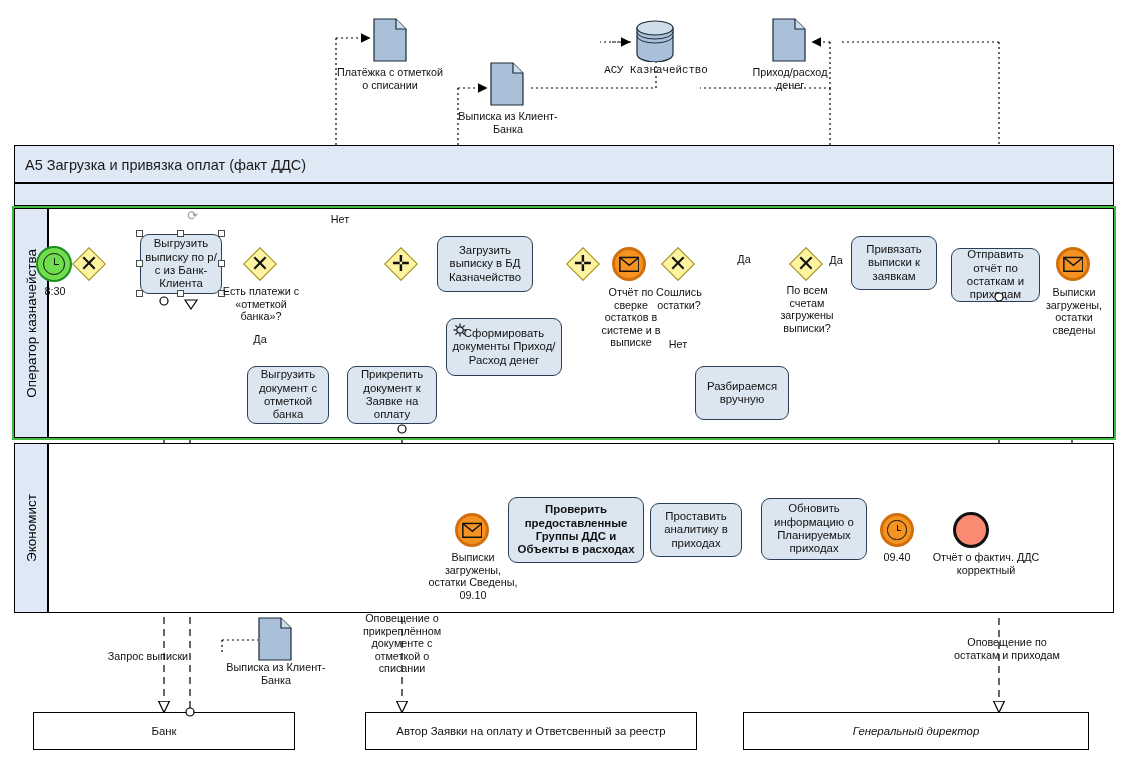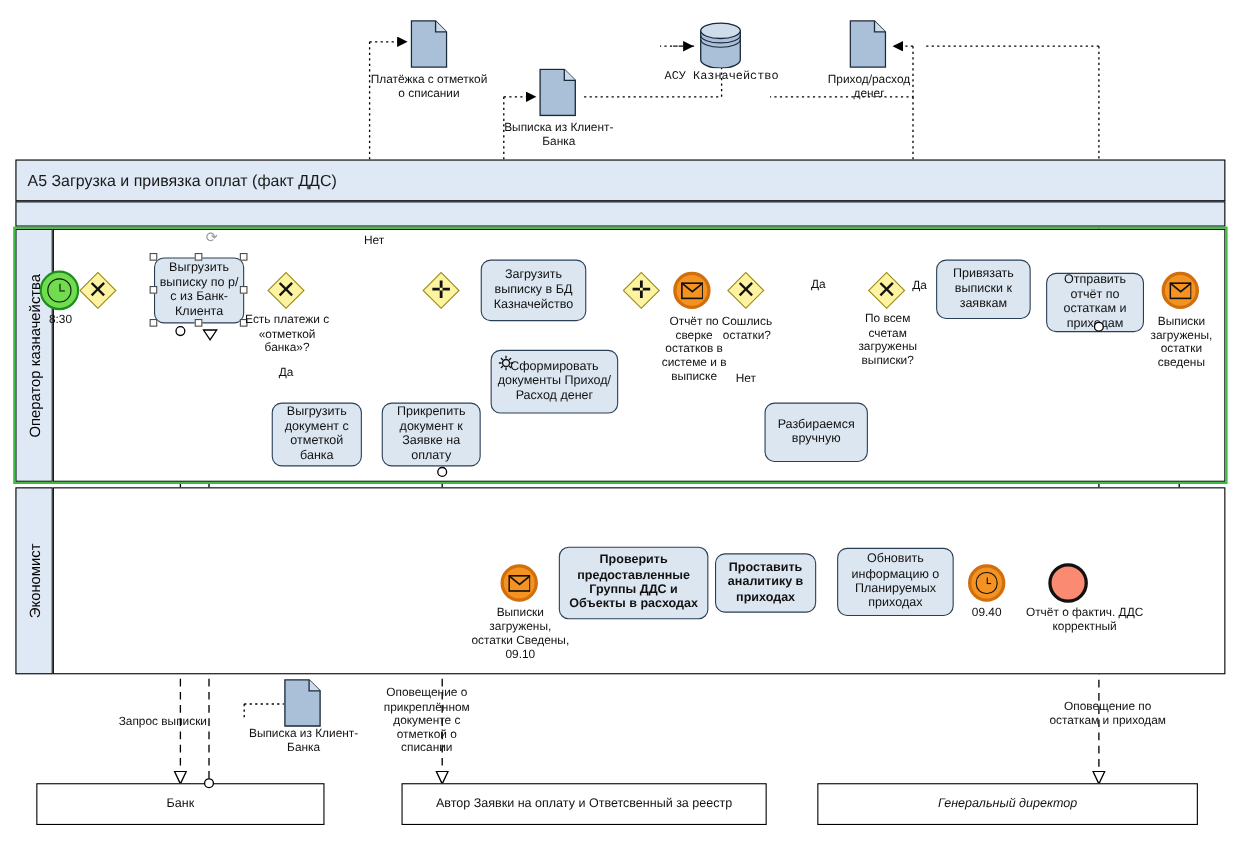--- a/index.html
+++ b/index.html
@@ -310,35 +310,35 @@
   <div class="ev ev-int" style="left:455px;top:513px;width:34px;height:34px;">
     <svg class="env-svg" viewBox="0 0 24 18">
       <rect x="1" y="1" width="22" height="16" fill="none" stroke="#111" stroke-width="1.7"></rect>
       <path d="M1,1 L12,10 L23,1" fill="none" stroke="#111" stroke-width="1.7"></path>
     </svg>
   </div>
   <div class="lbl" style="left:425px;top:551px;width:96px;">Выписки загружены, остатки Сведены, 09.10</div>
 
   <div class="task" style="left:508px;top:497px;width:136px;height:66px;font-weight:bold;">Проверить предоставленные Группы ДДС и Объекты в расходах</div>
 
-  <div class="task" style="left:650px;top:503px;width:92px;height:54px;font-weight:bold;">Проставить аналитику в приходах</div>
+  <div class="task" style="left:650px;top:503px;width:92px;height:54px;">Проставить аналитику в приходах</div>
 
   <div class="task" style="left:761px;top:498px;width:106px;height:62px;">Обновить информацию о Планируемых приходах</div>
 
   <div class="ev ev-int" style="left:880px;top:513px;width:34px;height:34px;">
     <div class="clockface"></div>
   </div>
   <div class="lbl" style="left:872px;top:551px;width:50px;">09.40</div>
 
   <div class="ev ev-end" style="left:953px;top:512px;width:36px;height:36px;"></div>
   <div class="lbl" style="left:920px;top:551px;width:132px;">Отчёт о фактич. ДДС корректный</div>
 
   <div class="lbl" style="left:105px;top:650px;width:86px;">Запрос выписки</div>
 
-  <div class="lbl" style="left:336px;top:612px;width:104px;margin-top:12px;">Оповещение о прикреплённом документе с отметкой о списании</div>
+  <div class="lbl" style="left:350px;top:612px;width:104px;">Оповещение о прикреплённом документе с отметкой о списании</div>
 
   <div class="lbl" style="left:945px;top:636px;width:124px;">Оповещение по остаткам и приходам</div>
 
   <div class="dobj" style="left:258px;top:617px;width:34px;height:44px;">
     <svg class="sh" width="34" height="44" viewBox="0 0 34 44">
       <path d="M1,1 H23 L33,11 V43 H1 Z" fill="#aabfd8" stroke="#1b2a3a" stroke-width="1.2"></path>
       <path d="M23,1 V11 H33" fill="#cfdcea" stroke="#1b2a3a" stroke-width="1.2"></path>
     </svg>
   </div>
   <div class="lbl" style="left:218px;top:661px;width:116px;">Выписка из Клиент-Банка</div>

